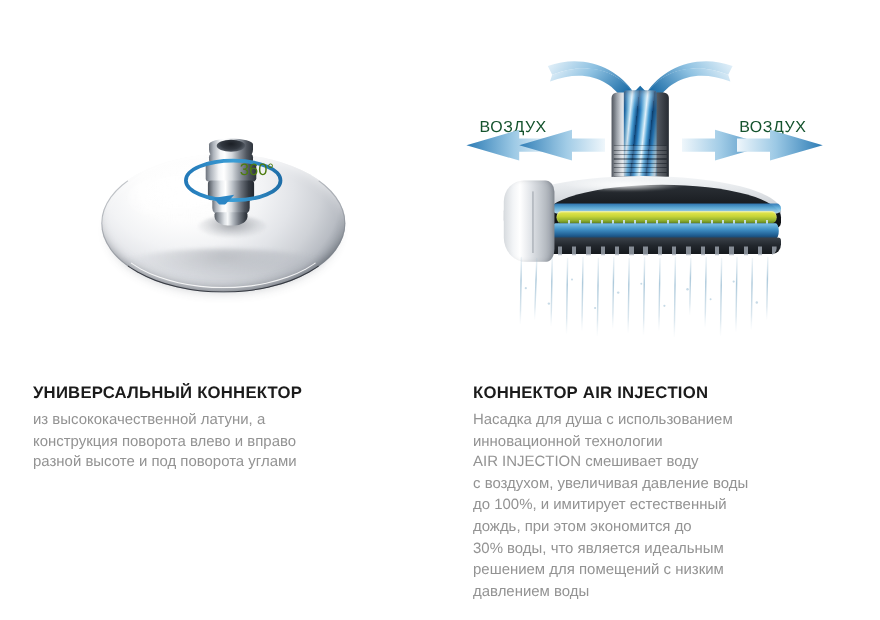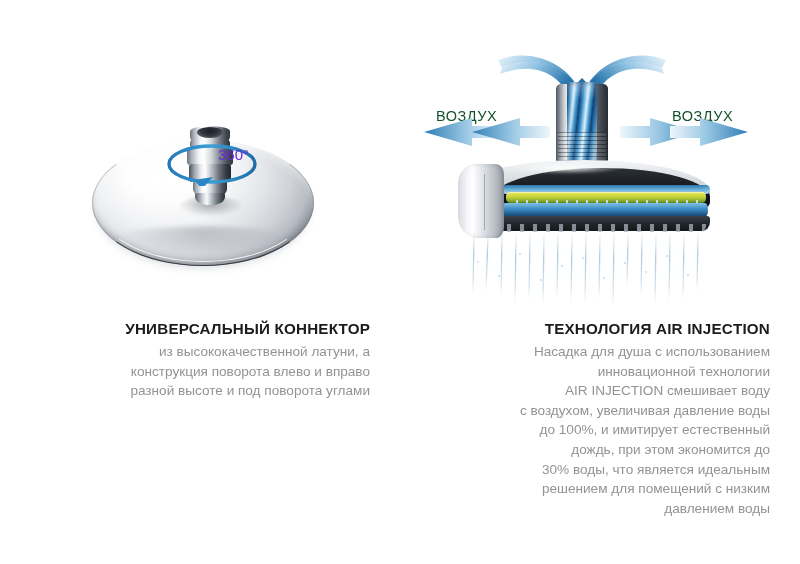--- a/index.html
+++ b/index.html
@@ -37,21 +37,22 @@
     left: 0;
     top: 0;
     width: 400px;
     height: 310px;
   }
 
   .caption {
     position: absolute;
     left: 30px;
     width: 340px;
-    text-align: right;
+    text-align: left;
+    margin-top: 29px;
   }
   .caption-title {
     font-size: 15.2px;
     font-weight: bold;
     color: #1b1b1b;
     letter-spacing: 0.2px;
     line-height: 18px;
     margin: 0 0 4px 0;
     white-space: nowrap;
   }
@@ -186,21 +187,21 @@
     width: 96px;
     height: 44px;
   }
   .rot-ring svg { display: block; }
 
   .deg-label {
     position: absolute;
     left: 126px;
     top: 24px;
     font-size: 15px;
-    color: #6d28d9;
+    color: #4d7c0f;
     white-space: nowrap;
   }
 
   
   .ai-wrap {
     position: absolute;
     left: 10px;
     top: 42px;
     width: 380px;
     height: 268px;
@@ -578,21 +579,21 @@
               <circle cx="178" cy="40" r="0.9"></circle>
                 <circle cx="199" cy="24" r="1"></circle>
               <circle cx="220" cy="43" r="1.1"></circle>
             </g>
           </svg>
         </div>
       </div>
     </div>
 
     <div class="caption" style="top: 320px;">
-      <p class="caption-title">ТЕХНОЛОГИЯ AIR INJECTION</p>
+      <p class="caption-title">КОННЕКТОР AIR INJECTION</p>
       <p class="caption-body">
         <span class="ln">Насадка для душа с использованием</span>
         <span class="ln">инновационной технологии</span>
         <span class="ln">AIR INJECTION смешивает воду</span>
         <span class="ln">с воздухом, увеличивая давление воды</span>
         <span class="ln">до 100%, и имитирует естественный</span>
         <span class="ln">дождь, при этом экономится до</span>
         <span class="ln">30% воды, что является идеальным</span>
         <span class="ln">решением для помещений с низким</span>
         <span class="ln">давлением воды</span>

